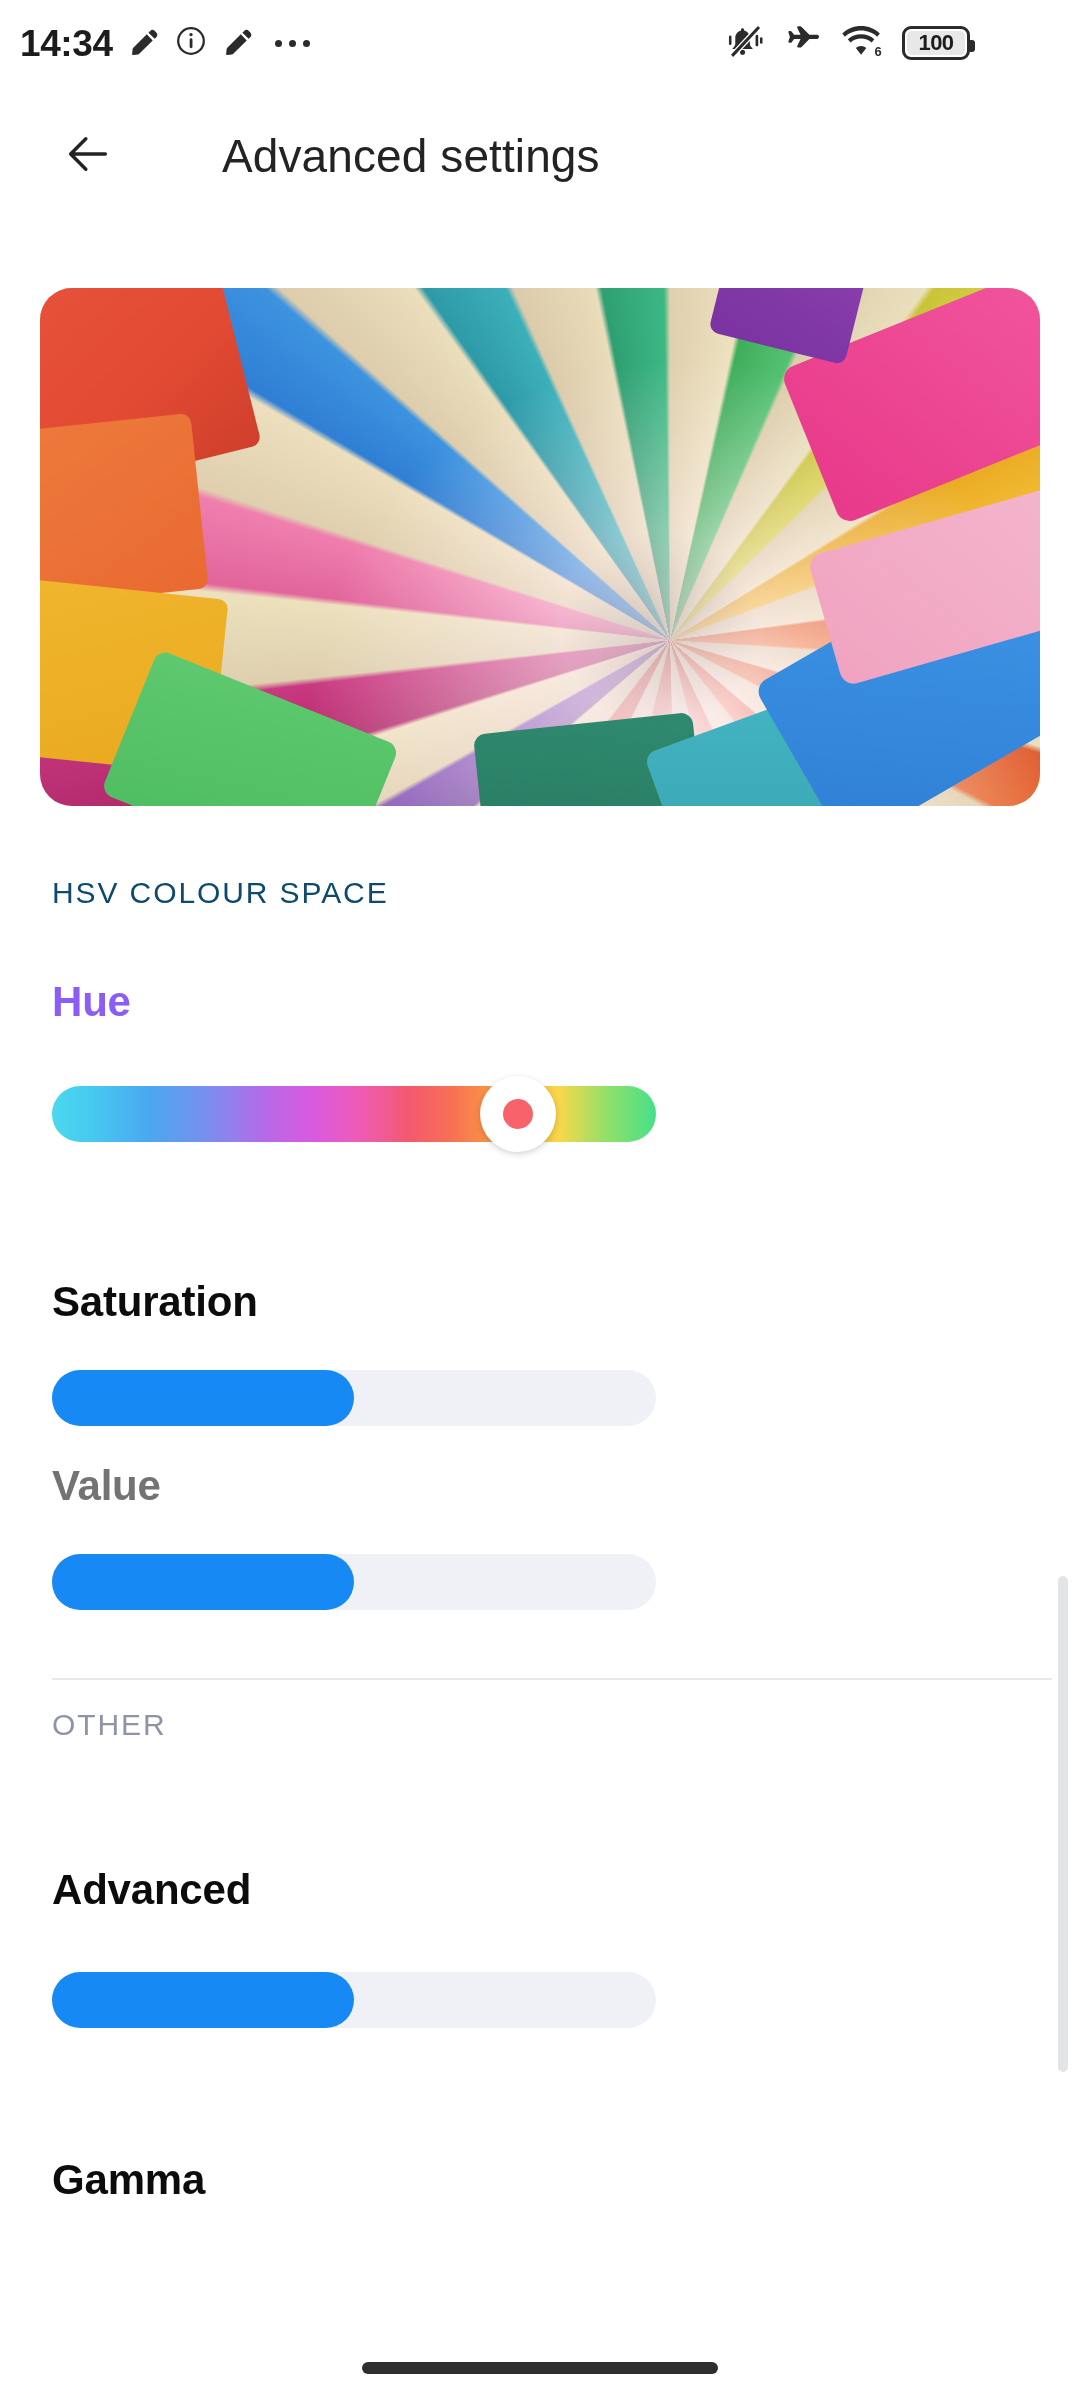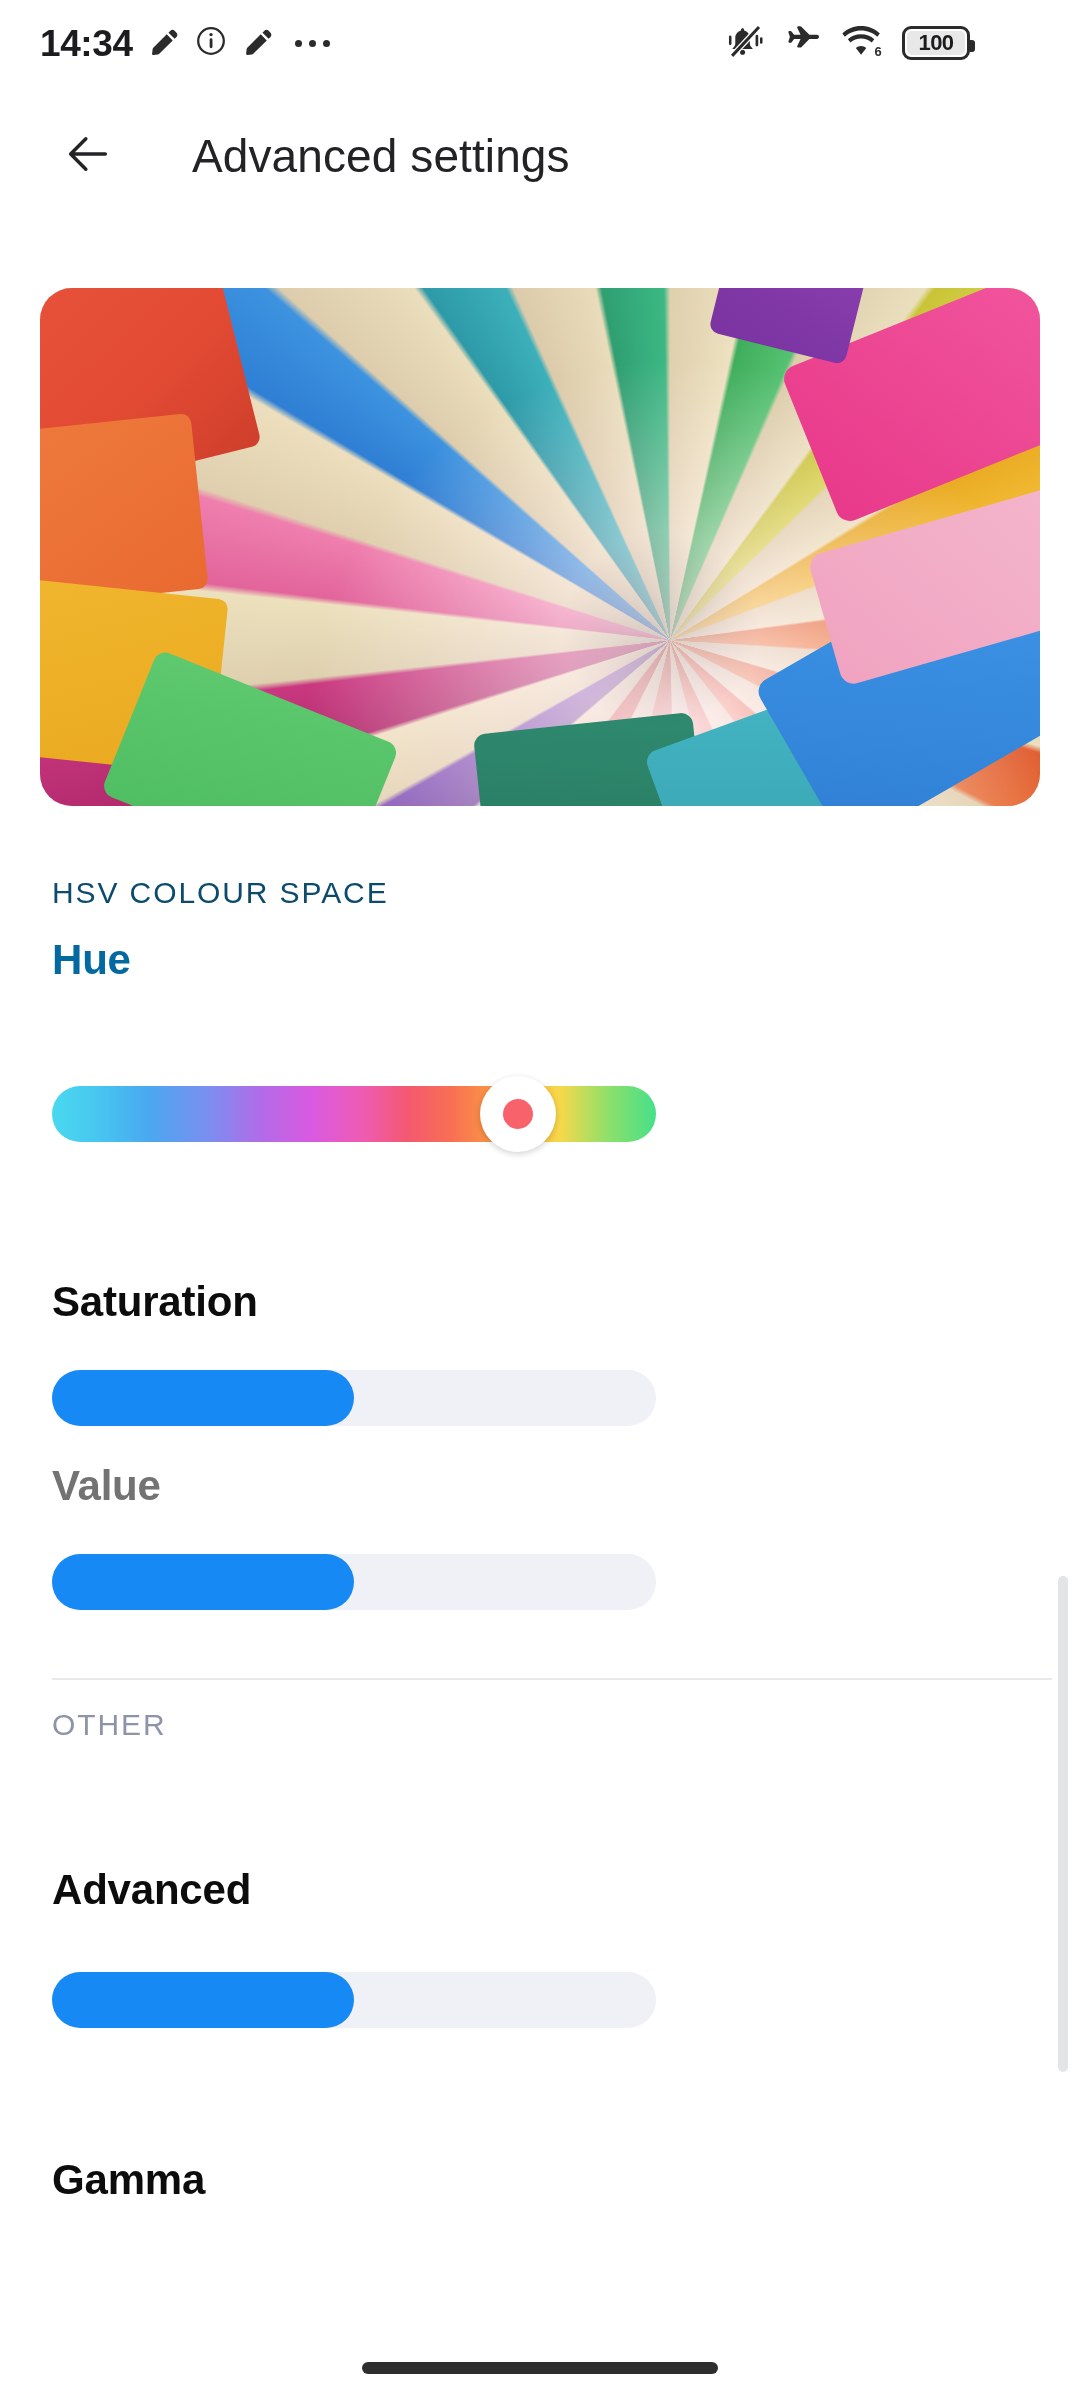--- a/index.html
+++ b/index.html
@@ -7,21 +7,21 @@
     width:1080px; height:2400px;
     background:#ffffff;
     font-family:"Liberation Sans", sans-serif;
     overflow:hidden;
   }
 
   
   .statusbar{
     position:absolute; top:0; left:0; width:1004px; height:86px;
     display:flex; align-items:center; justify-content:space-between;
-    padding:0 34px 0 40px;
+    padding:0 34px 0 20px;
   }
   .sb-left{ display:flex; align-items:center; gap:16px; }
   .sb-right{ display:flex; align-items:center; gap:20px; }
   .sb-time{
     font-size:37px; font-weight:600; color:#1c1c1e;
     letter-spacing:-0.4px; line-height:1;
   }
   .sb-icon{ display:block; }
   .dots{ display:flex; align-items:center; gap:7px; margin-left:6px; }
   .dots i{ width:7px; height:7px; border-radius:50%; background:#2b2b2b; display:block; }
@@ -40,21 +40,21 @@
     background:#e8e8e8; border-radius:5px;
   }
   .battery-num{
     position:relative; font-size:22px; font-weight:700; color:#1c1c1e;
     letter-spacing:-0.5px;
   }
 
   
   .appbar{
     position:absolute; top:86px; left:0; width:1080px; height:140px;
-    display:flex; align-items:center;
+    display:flex; align-items:center;gap:30px;
   }
   .back-btn{
     width:96px; height:96px; margin-left:40px;
     display:flex; align-items:center; justify-content:center;
     border-radius:50%; cursor:pointer;
   }
   .appbar-title{
     font-size:46px; font-weight:400; color:#232326;
     margin-left:56px; letter-spacing:0.1px;
   }
@@ -303,21 +303,21 @@
   <div class="pencil-body-f"></div>
   <div class="pencil-body-g"></div>
   <div class="pencil-body-h"></div>
   <div class="pencil-body-i"></div>
   <div class="pencil-body-j"></div>
   <div class="img-soft"></div>
 </div>
 
 <div class="section-label" style="top: 876px; color: #0c4a6e;">HSV COLOUR SPACE</div>
 
-<div class="item-label" style="top: 936px; color: #0369a1;">Hue</div>
+<div class="item-label" style="top: 978px; color: #8b5cf6;">Hue</div>
 <div class="slider" style="top:1086px">
   <div class="hue-track"></div>
   <div class="thumb" id="hue-thumb" style="left: 427.68px;"></div>
 </div>
 
 <div class="item-label" style="top: 1278px; color: rgb(12, 12, 13);">Saturation</div>
 <div class="slider" style="top:1370px">
   <div class="track" style="background: rgb(239, 241, 246);"></div>
   <div class="fill" id="sat-fill" style="width: 302px; background: rgb(23, 137, 245);"></div>
 </div>

